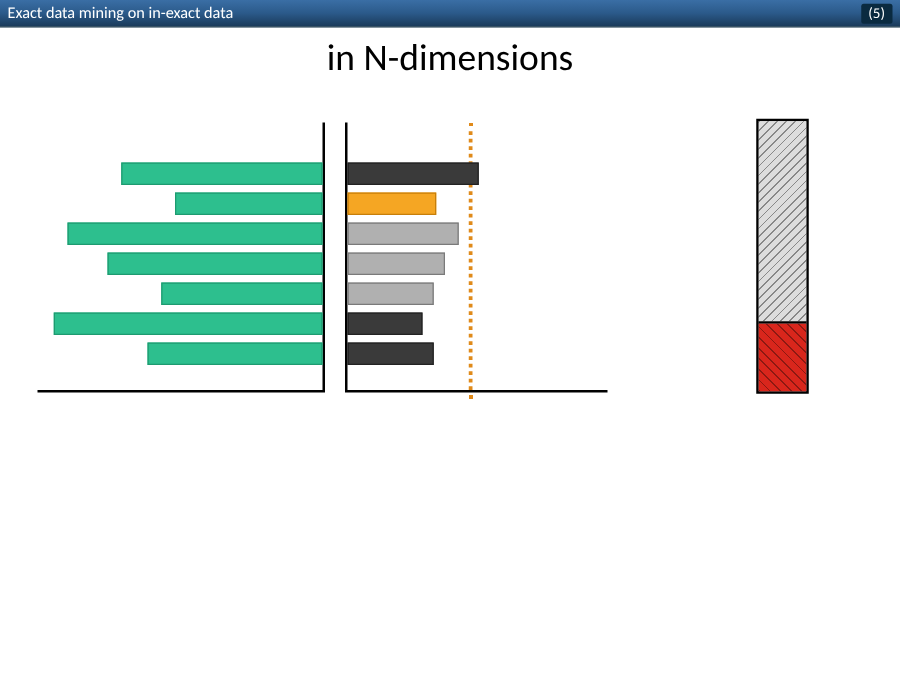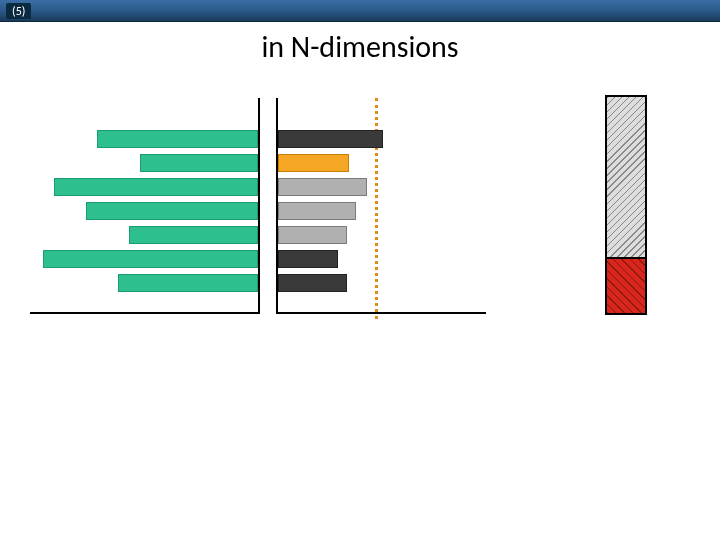--- a/index.html
+++ b/index.html
@@ -133,20 +133,21 @@
   .seg-bot {
     bottom: 0;
     background: #d9261c;
     background-image: repeating-linear-gradient(45deg, rgba(0,0,0,0.35) 0, rgba(0,0,0,0.35) 1px, transparent 1px, transparent 6px);
   }
 </style>
 </head>
 <body>
 
 <div class="titlebar">
+  <span>Exact data mining on in-exact data</span>
   <span class="page">(5)</span>
 </div>
 
 <div class="slide-title">in N-dimensions</div>
 
 <div class="stage">
 
   <div class="left-chart">
     <div class="left-axis"></div>
     <div class="left-baseline"></div>

